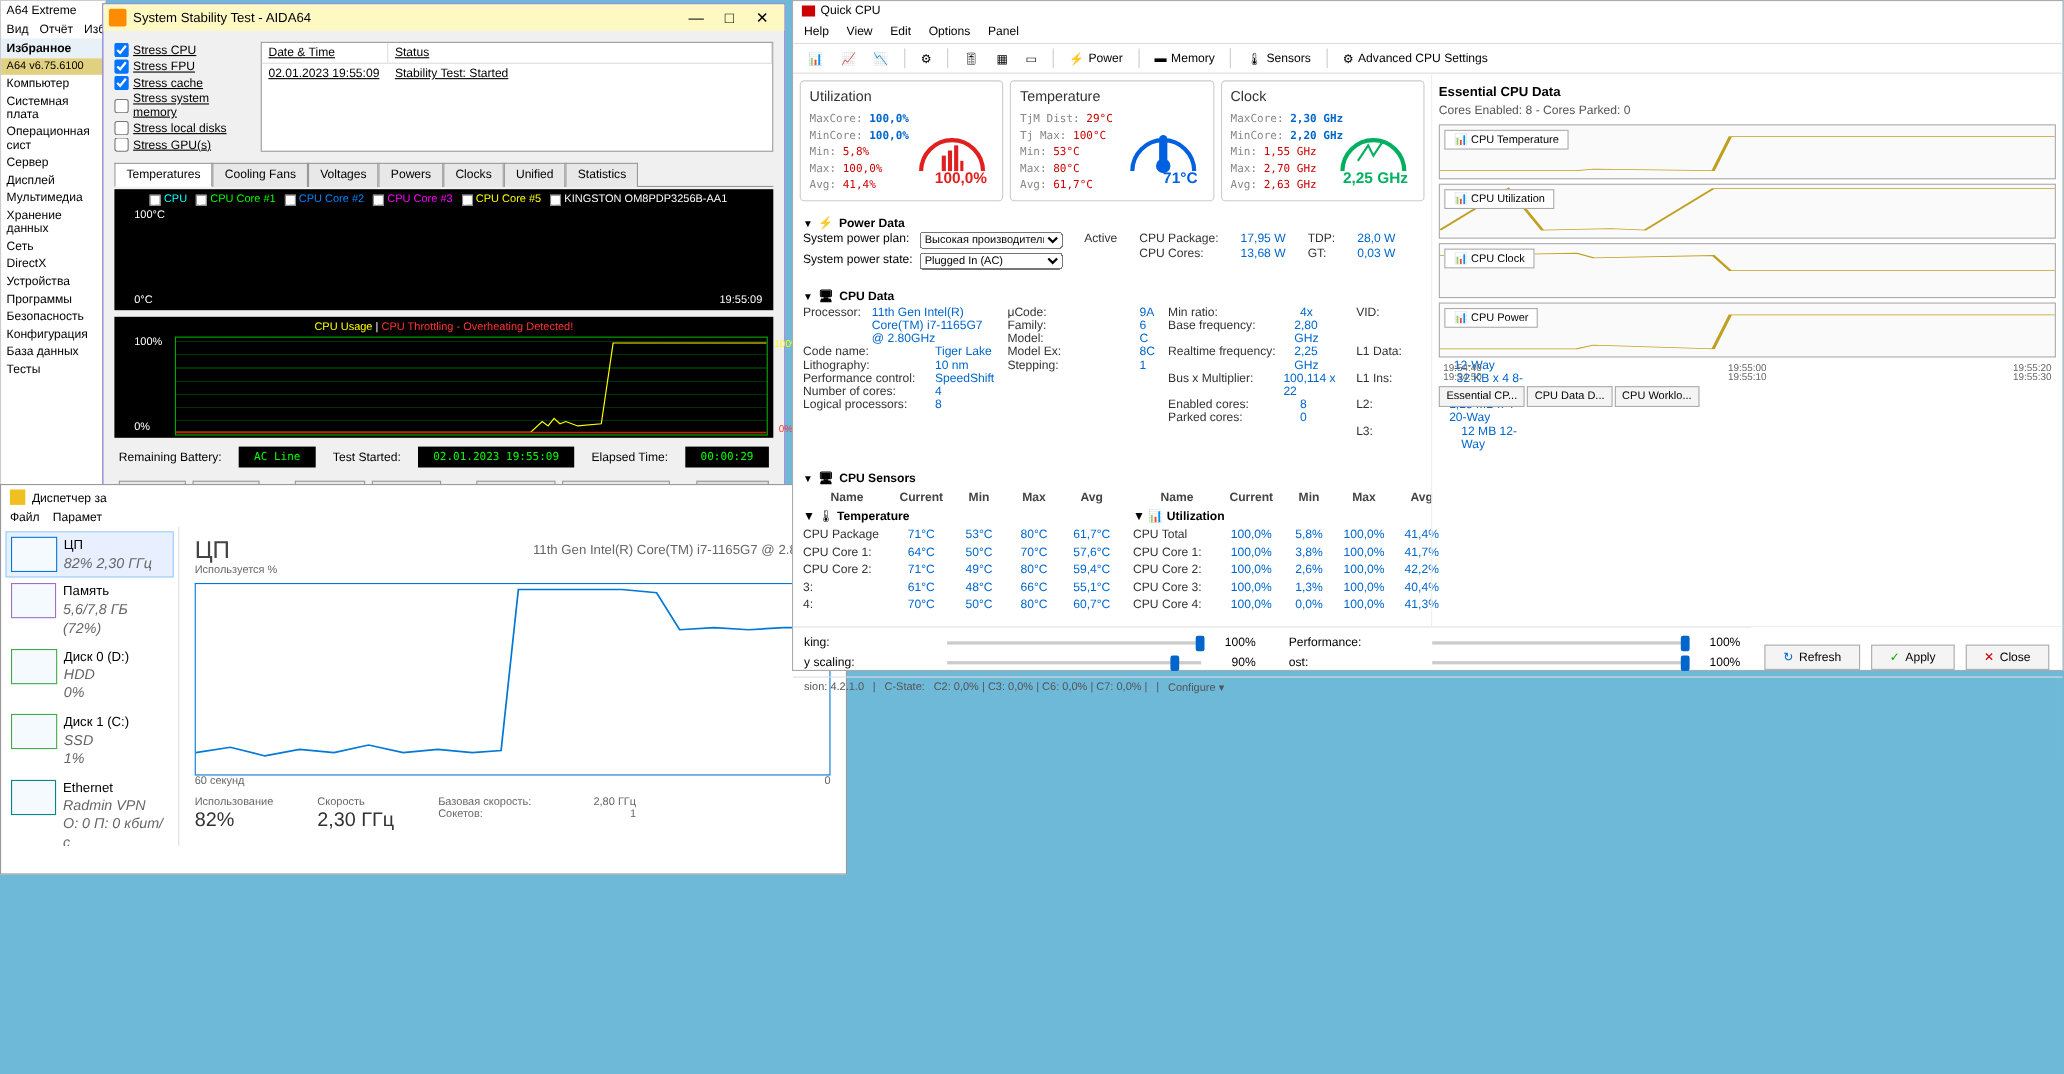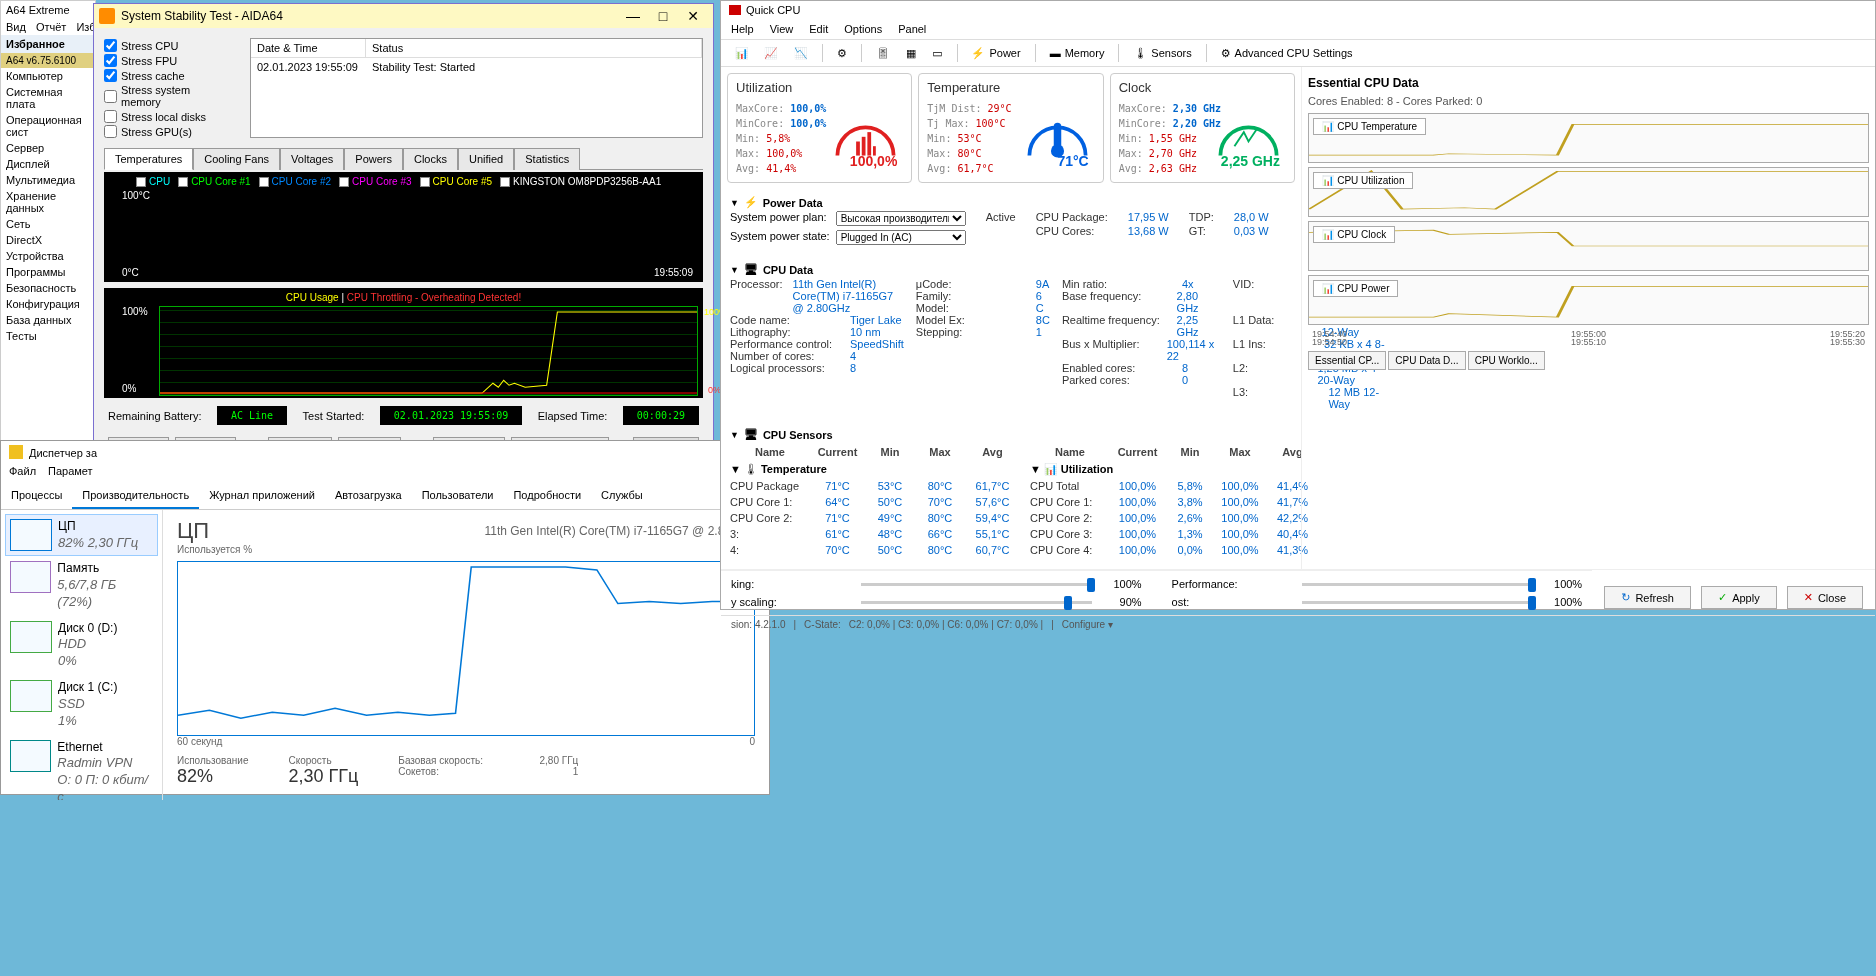--- a/index.html
+++ b/index.html
@@ -13,21 +13,21 @@
 .aida-ver { background: #e0d080; padding: 2px 5px; font-size: 10px; }
 .aida-items div { padding: 2px 5px; font-size: 11px; }
 
 
 .stab-win { position: absolute; left: 93px; top: 3px; width: 621px; height: 480px; background: #f0f0f0; border: 1px solid #7a6fd0; }
 .stab-title { background: #fef9c3; display: flex; align-items: center; padding: 2px 5px; height: 24px; }
 .stab-title .ticon { width: 16px; height: 16px; background: #ff8c00; border-radius: 2px; margin-right: 6px; }
 .stab-title .ttext { flex: 1; font-size: 12px; }
 .stab-title .wbtn { width: 30px; height: 20px; display: flex; align-items: center; justify-content: center; cursor: pointer; font-size: 14px; }
 .stab-body { padding: 10px; }
-.stab-top { display: flex; gap: 21px; }
+.stab-top { display: flex; gap: 8px; text-decoration: underline; }
 .stab-checks { width: 125px; }
 .stab-checks label { display: flex; align-items: center; gap: 4px; font-size: 11px; padding: 1px 0; }
 .stab-checks input { width: 13px; height: 13px; }
 .stab-log { flex: 1; border: 1px solid #999; background: #fff; height: 100px; }
 .stab-log-hdr { display: flex; border-bottom: 1px solid #ddd; }
 .stab-log-hdr div { padding: 3px 6px; font-size: 11px; border-right: 1px solid #ddd; }
 .stab-log-row { display: flex; }
 .stab-log-row div { padding: 3px 6px; font-size: 11px; }
 .stab-tabs { display: flex; margin-top: 8px; border-bottom: 1px solid #999; }
 .stab-tabs div { padding: 4px 10px; border: 1px solid #999; border-bottom: none; background: #e8e8e8; font-size: 11px; cursor: pointer; position: relative; top: 1px; }
@@ -289,29 +289,20 @@
 <div class="tm-win">
   <div class="tm-close">✕</div>
   <div class="tm-title">
     <div class="ticon"></div>
     <span>Диспетчер за</span>
   </div>
   <div class="tm-menu">
     <span>Файл</span>
     <span>Парамет</span>
   </div>
-  <div class="tm-tabs" id="tm-tabs">
-      <div>Процессы</div>
-      <div class="active">Производительность</div>
-      <div>Журнал приложений</div>
-      <div>Автозагрузка</div>
-      <div>Пользователи</div>
-      <div>Подробности</div>
-      <div>Службы</div>
-    </div>
   <div class="tm-body">
     <div class="tm-side" id="tm-side">
         <div class="tm-side-item active">
           <div class="mini "></div>
           <div class="txt">
             <div class="h">ЦП</div>
             <div class="s">82% 2,30 ГГц</div>
           </div>
         </div>
         <div class="tm-side-item">

